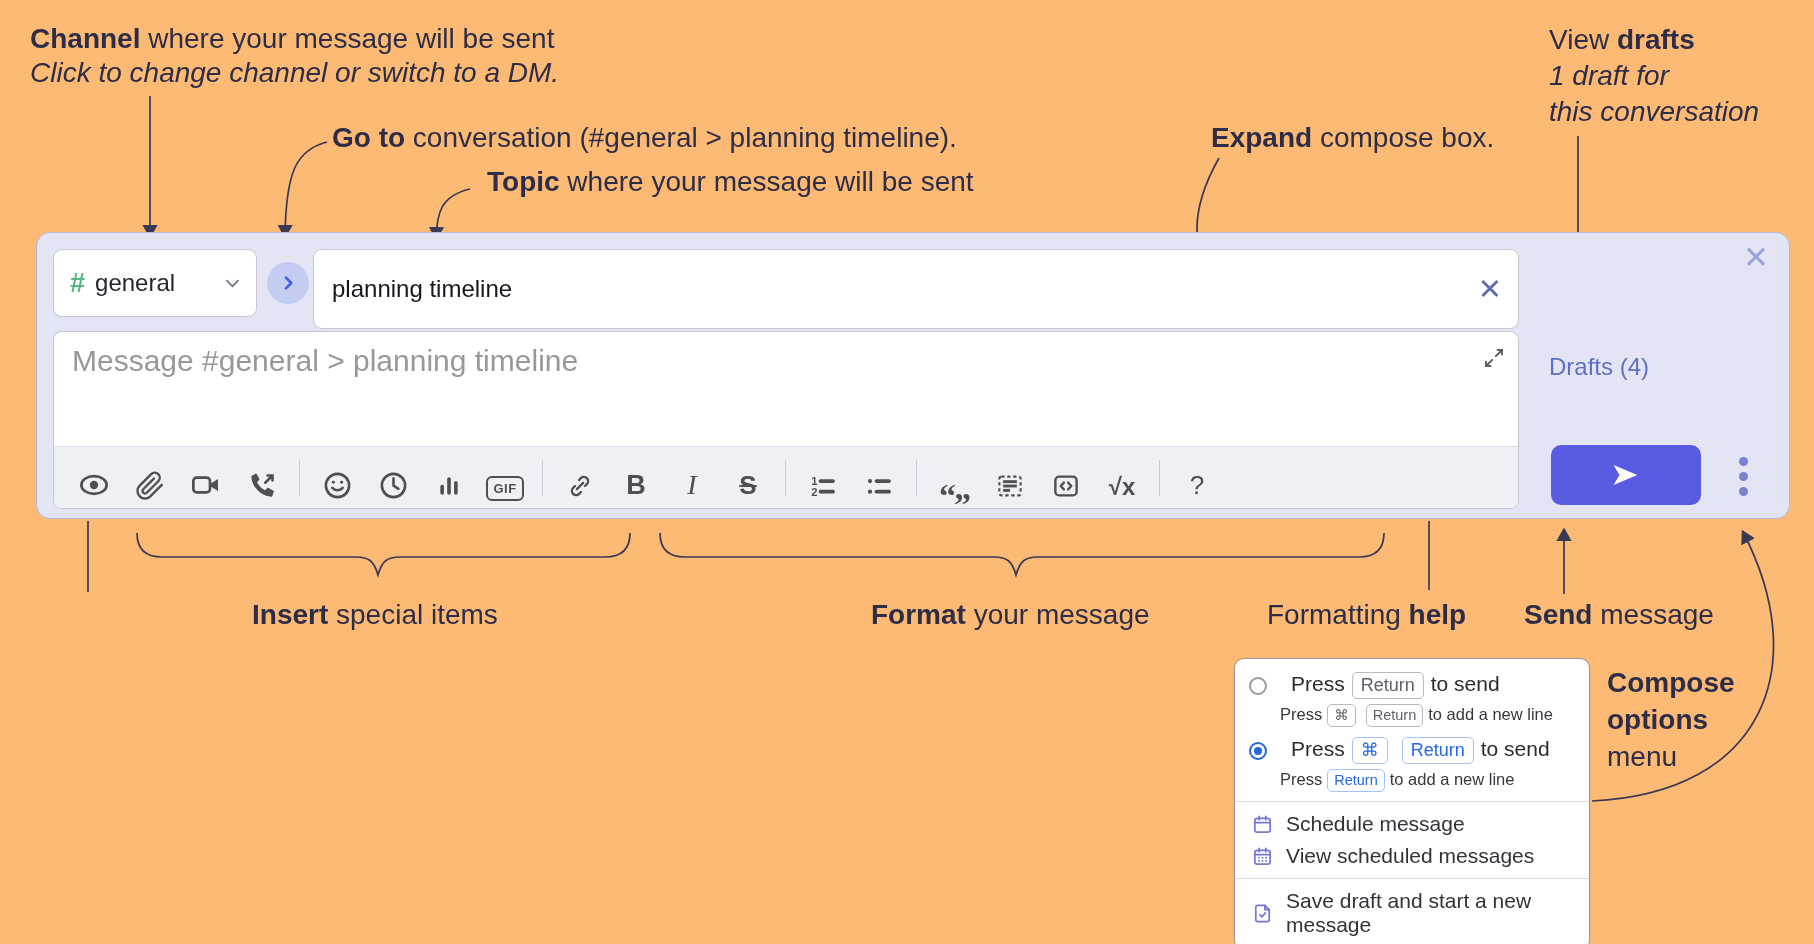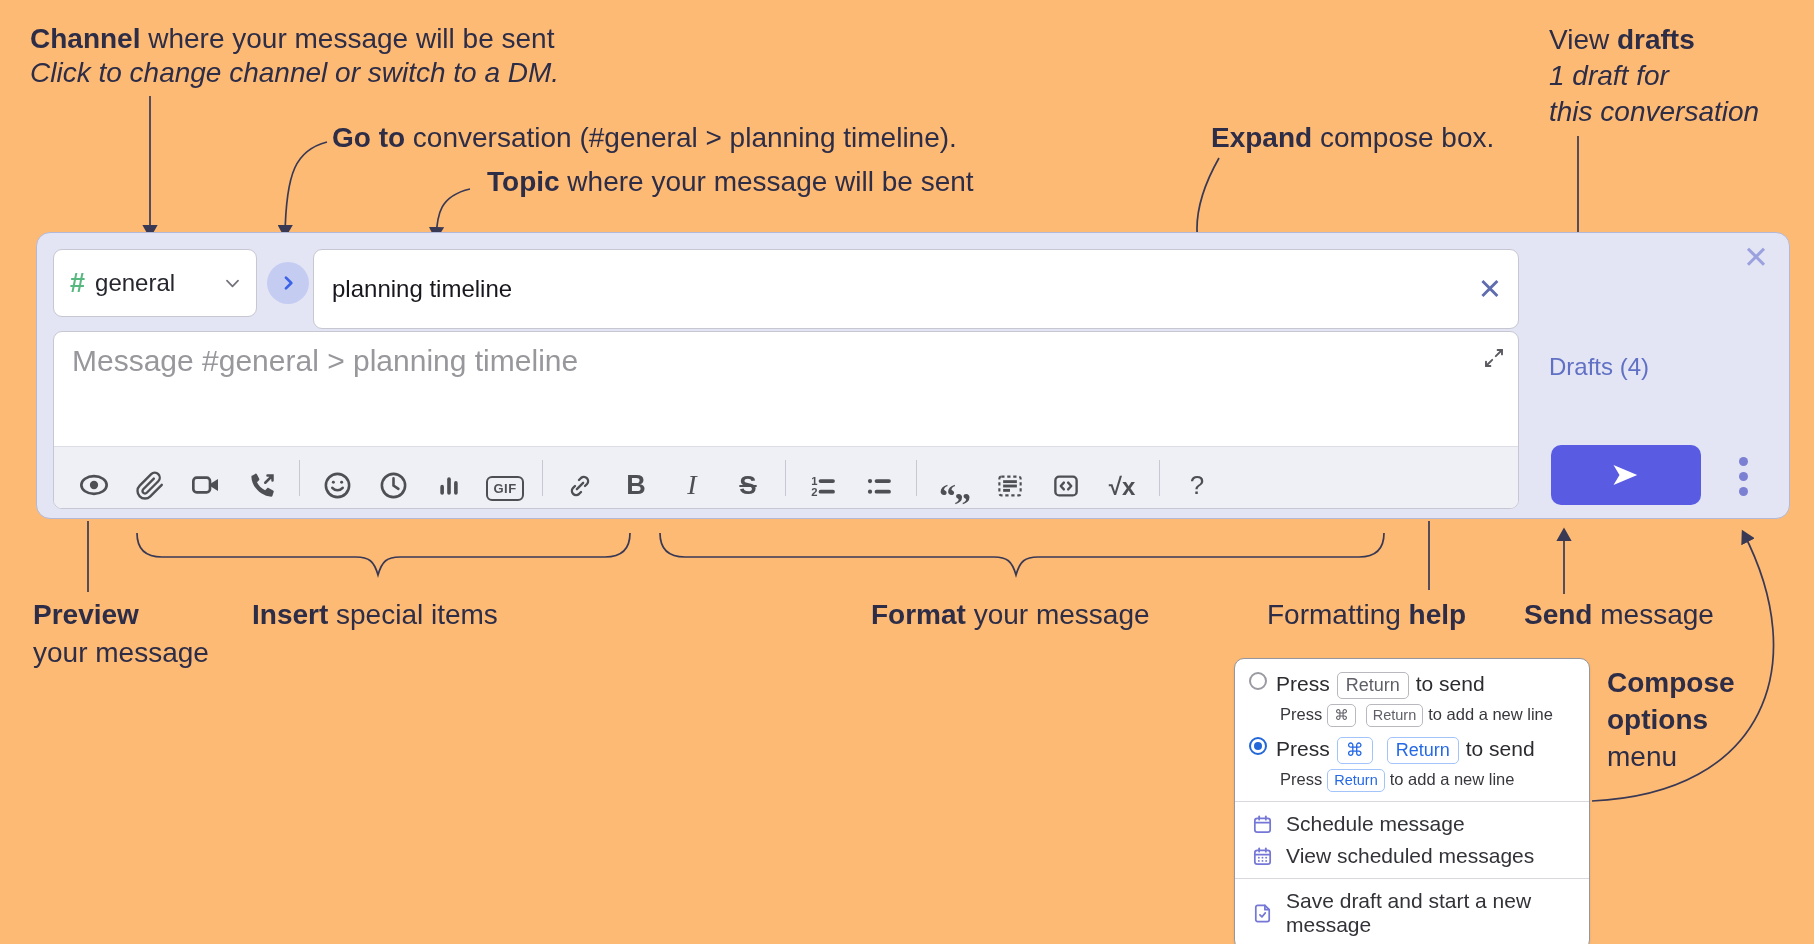--- a/index.html
+++ b/index.html
@@ -48,21 +48,21 @@
   .drafts{position:absolute;left:1512px;top:120px;font-size:24px;color:#6070c4;}
   .sendbtn{position:absolute;left:1514px;top:212px;width:150px;height:60px;background:#5a5be3;
            border-radius:10px;display:flex;align-items:center;justify-content:center;}
   .dotsbtn{position:absolute;left:1692px;top:216px;width:28px;height:54px;display:flex;
            flex-direction:column;align-items:center;justify-content:center;gap:6px;}
   .dot{width:9px;height:9px;border-radius:50%;background:#7b80d2;}
   
   .popup{position:absolute;left:1234px;top:658px;width:356px;background:#fff;
          border:1.5px solid #96969e;border-radius:10px;box-sizing:border-box;
          padding:10px 0 8px;font-size:21px;color:#2b2b30;box-shadow:0 1px 3px rgba(0,0,0,.08);}
-  .prow{display:flex;align-items:flex-start;padding:3px 14px;gap:9px;}
+  .prow{display:flex;align-items:center;padding:3px 14px;gap:24px;}
   .psub{display:flex;align-items:center;padding:2px 14px 3px 45px;font-size:16.5px;color:#37373d;}
   .radio{width:18px;height:18px;border-radius:50%;border:2px solid #9a9aa2;box-sizing:border-box;flex:0 0 auto;}
   .radio.sel{border-color:#2467d9;position:relative;}
   .radio.sel::after{content:"";position:absolute;left:3px;top:3px;width:8px;height:8px;
                     border-radius:50%;background:#2467d9;}
   .kbd{display:inline-block;border:1px solid #b8b8be;border-radius:5px;background:#fff;
        color:#5f5f67;padding:0 8px;margin:0 7px;font-size:18px;line-height:25px;}
   .kbd.blue{border-color:#a3c4fa;color:#2569e6;}
   .psub .kbd{font-size:14.5px;padding:0 6px;line-height:21px;margin:0 5px;}
   .pdivider{border-top:1px solid #d8d8de;margin:6px 0;}
@@ -261,24 +261,20 @@
         </svg>
     </div>
 
     <div class="dotsbtn">
       <span class="dot"></span>
       <span class="dot"></span>
       <span class="dot"></span>
     </div>
   </div>
 
-  <div class="ann" style="left:33px;top:596px;line-height:38px">
-    <div><b>Preview</b></div>
-    <div>your message</div>
-  </div>
   <div class="ann" style="left:252px;top:598px">
     <b>Insert</b><span> special items</span>
   </div>
   <div class="ann" style="left:871px;top:598px">
     <b>Format</b><span> your message</span>
   </div>
   <div class="ann" style="left:1267px;top:598px">
     <span>Formatting </span><b>help</b>
   </div>
   <div class="ann" style="left:1524px;top:598px">

